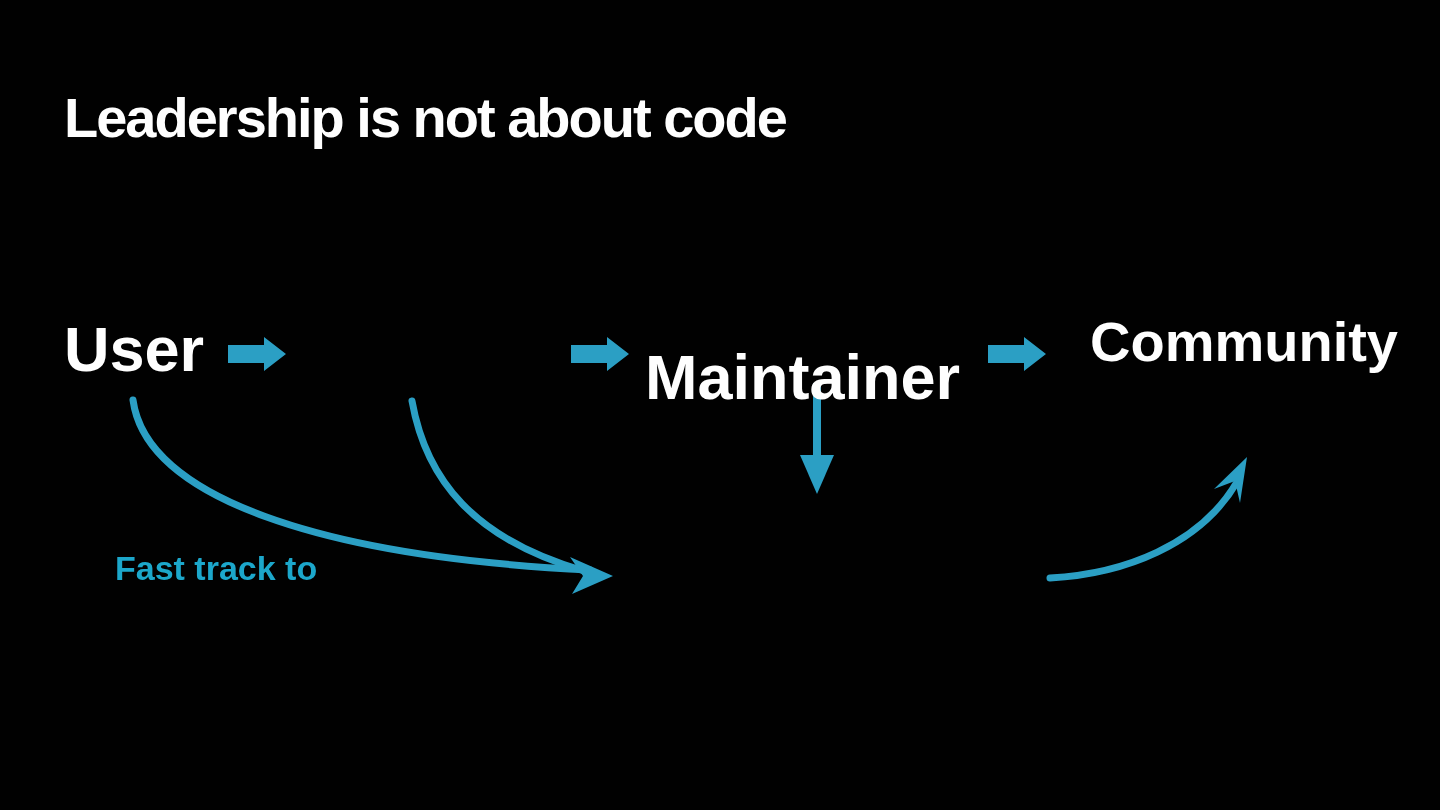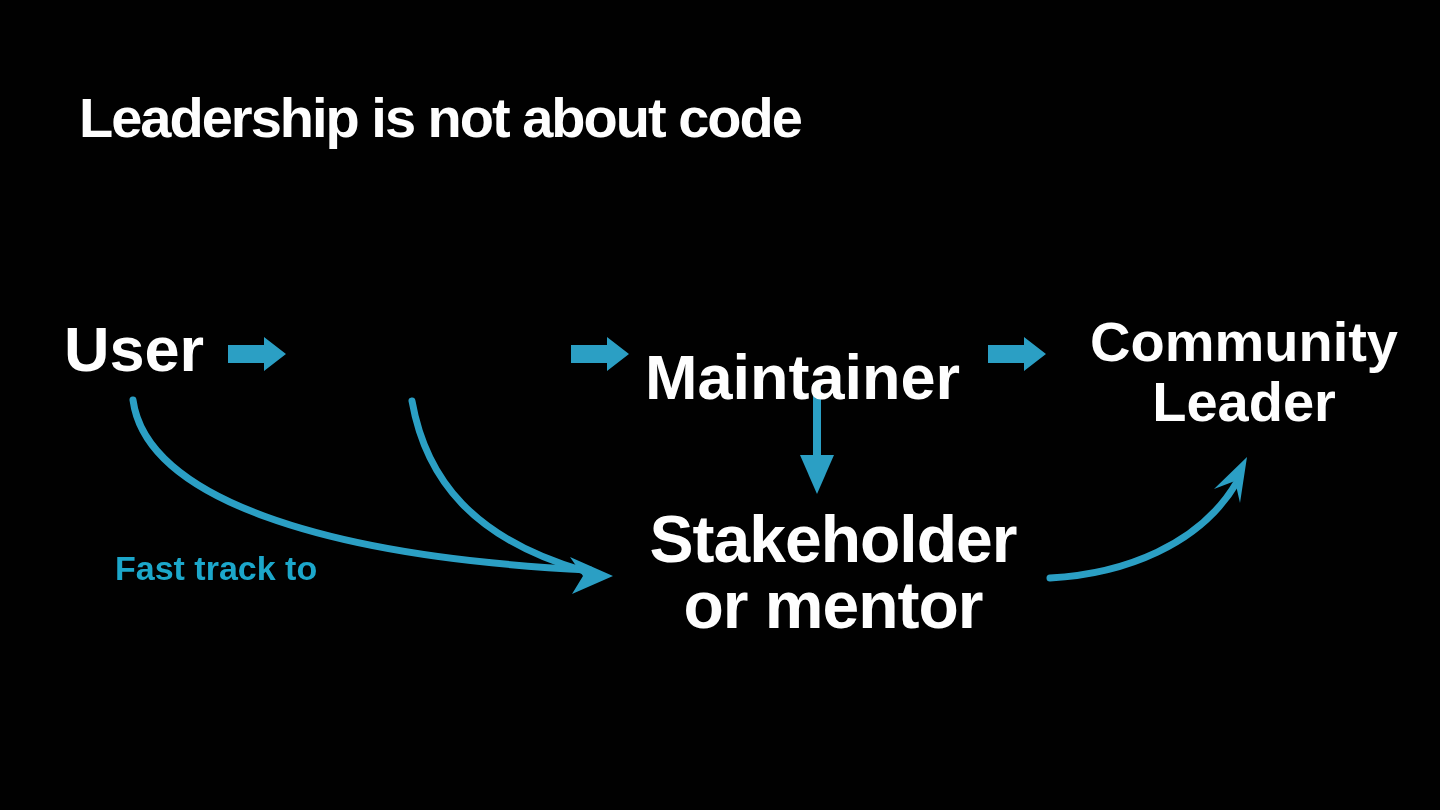--- a/index.html
+++ b/index.html
@@ -18,21 +18,20 @@
   }
   .abs { position: absolute; }
   .slide-title {
     left: 64px;
     top: 90px;
     font-size: 56px;
     line-height: 56px;
     font-weight: 700;
     letter-spacing: -2px;
     white-space: nowrap;
-    margin-left: 15px;
   }
   .node-label {
     top: 317px;
     font-size: 63px;
     line-height: 64px;
     font-weight: 700;
     white-space: nowrap;
   }
   .node-user      { left: 64px;  }
   .node-comitter  { left: 291px; }
@@ -98,25 +97,20 @@
 
   <div class="abs slide-title">Leadership is not about code</div>
 
   <div class="abs node-label node-user">User</div>
 
 
   <div class="abs node-label node-maintainer">Maintainer</div>
 
   <div class="abs node-community">
     <div>Community</div>
-    <div>Leader</div>
   </div>
 
-  <div class="abs node-stakeholder">
-    <div>Stakeholder</div>
-    <div>or mentor</div>
-  </div>
 
   <div class="abs annotation">
     <div>Fast track to</div>
   </div>
 
 </div>
 
 </body></html>

